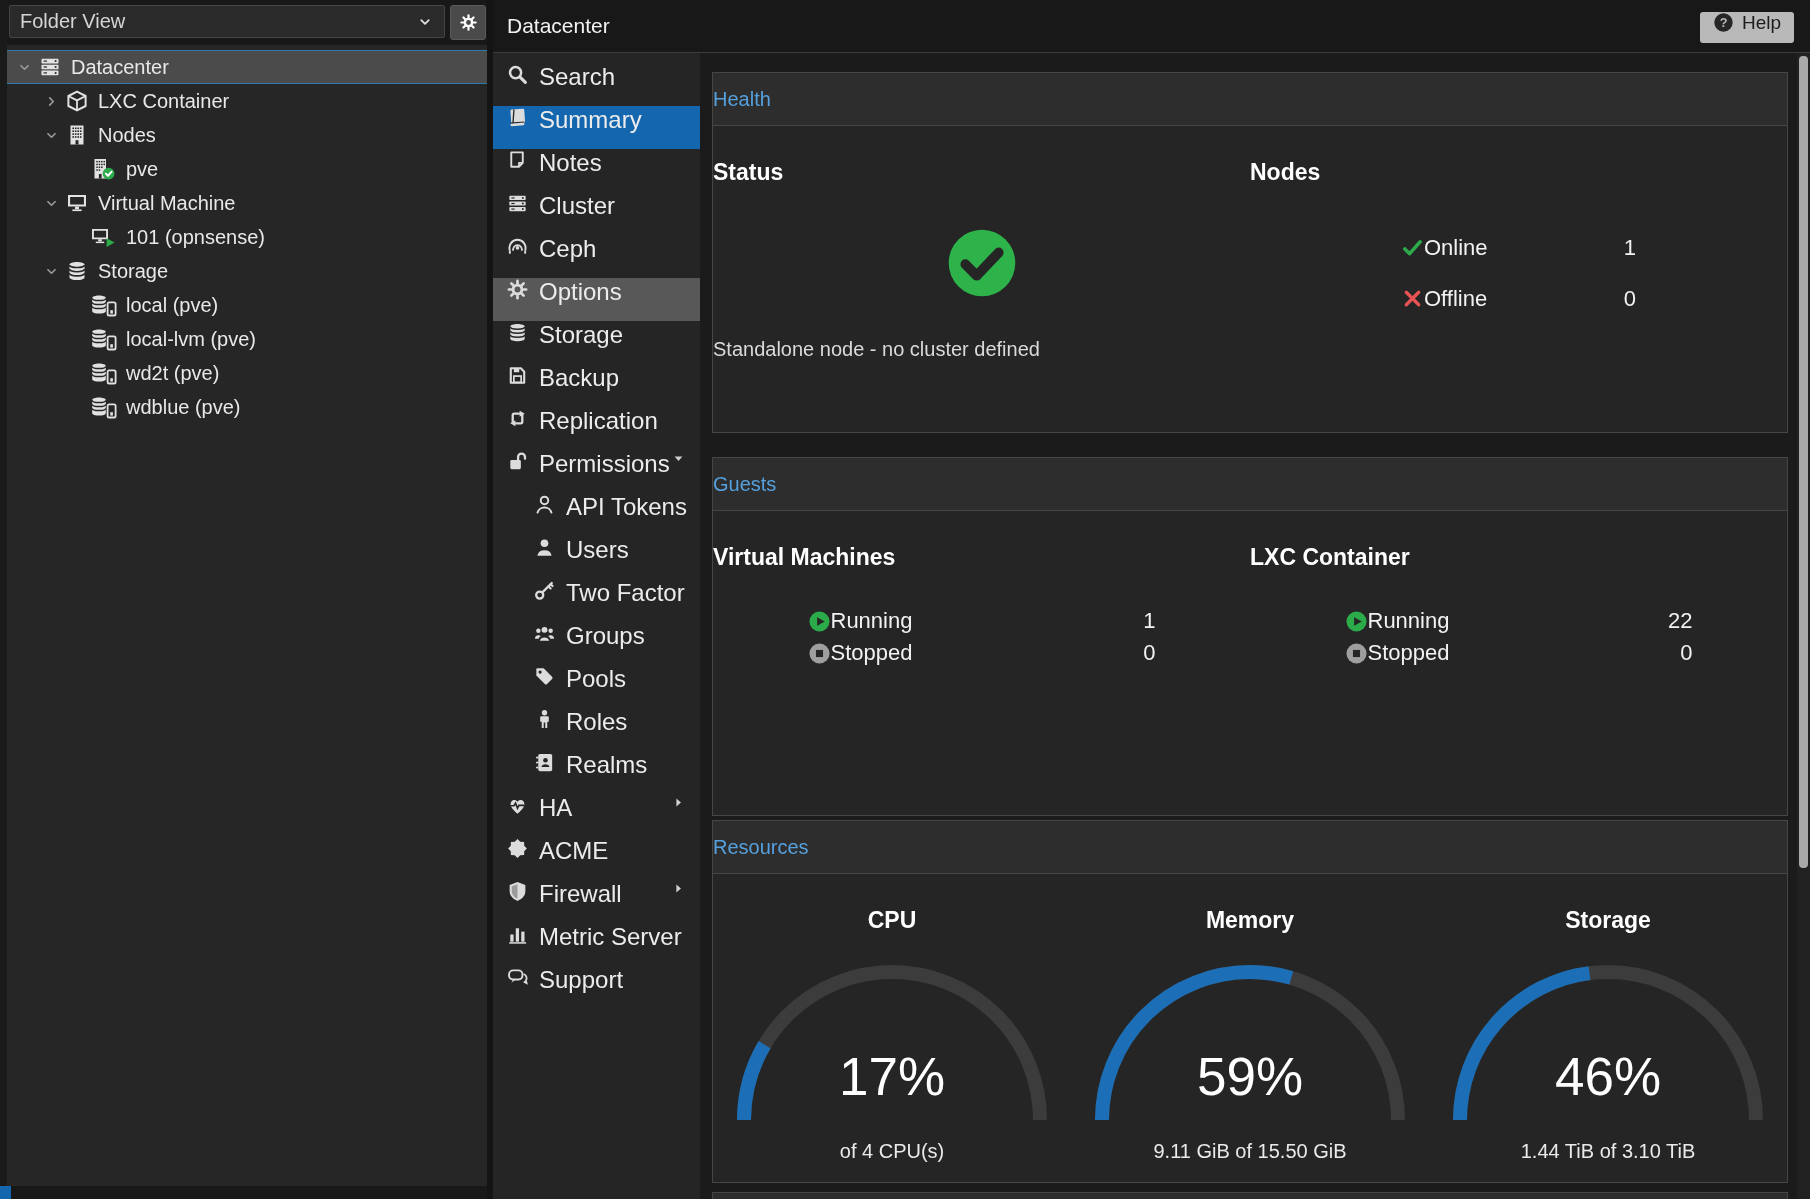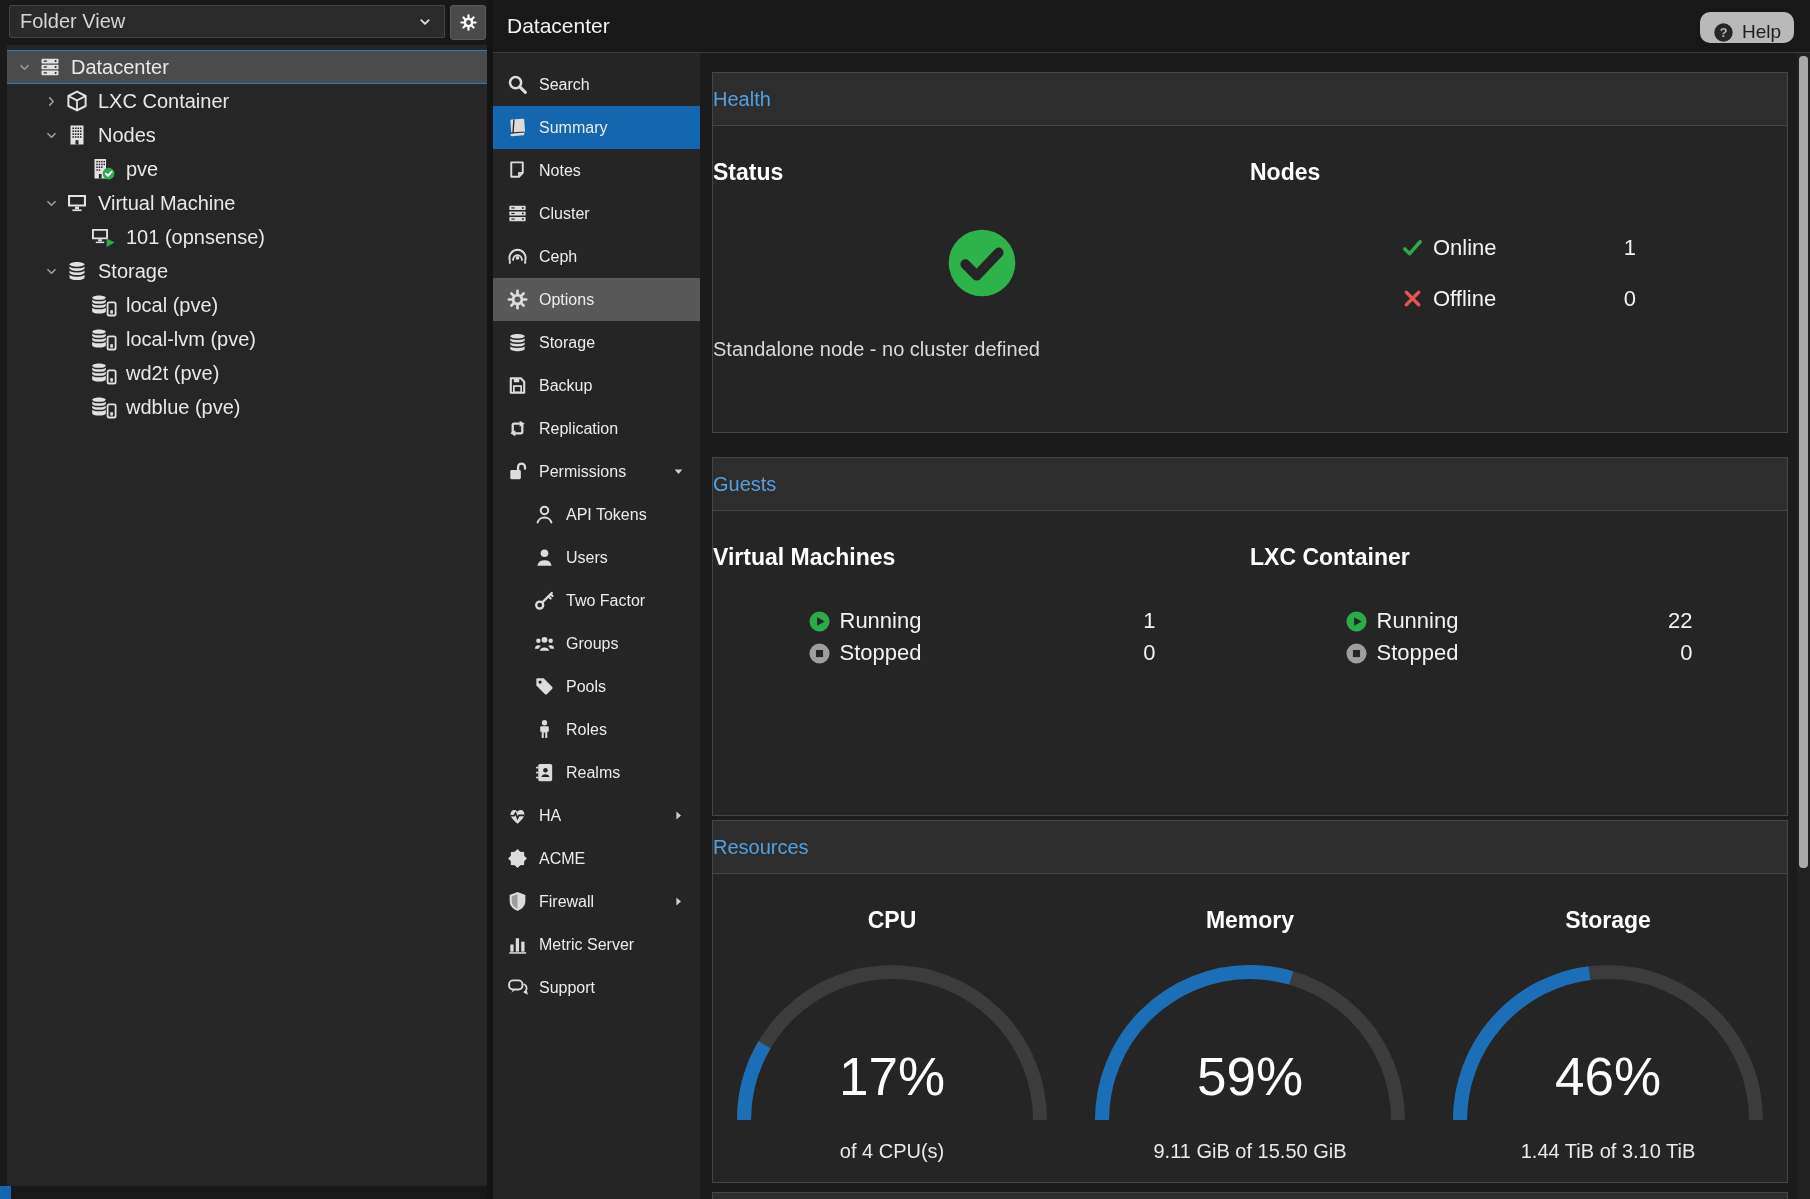--- a/index.html
+++ b/index.html
@@ -9,40 +9,40 @@
   .ic{color:#dcdcdc;}
 
   
   .folder-select{position:absolute;left:9px;top:5px;width:436px;height:33px;background:#2a2a2a;
       border:1px solid #454545;border-radius:2px;display:flex;align-items:center;
       justify-content:space-between;padding:0 10px;box-sizing:border-box;font-size:20px;color:#d5d5d5;}
   .gear-btn{position:absolute;left:450px;top:5px;width:34px;height:33px;background:#4a4a4a;
       border:1px solid #5a5a5a;border-radius:3px;display:flex;align-items:center;justify-content:center;}
   .rp-title{position:absolute;left:507px;top:0;height:52px;line-height:52px;font-size:21px;color:#f2f2f2;}
   .help-btn{position:absolute;right:16px;top:12px;height:31px;padding:0 13px;background:#b9b9b9;
-      border-radius:10px;display:flex;align-items:flex-end;gap:8px;color:#1d1d1d;font-size:19px;}
+      border-radius:3px;display:flex;align-items:flex-start;gap:8px;color:#1d1d1d;font-size:19px;}
   .hline{position:absolute;left:488px;right:0;top:52px;height:1px;background:#3c3c3c;}
 
   
   .side-strip{position:absolute;left:0;top:0;width:7px;bottom:0;background:#1a1a1a;}
   .splitter{position:absolute;left:487px;top:0;width:6px;bottom:0;background:#141414;}
   .sidebar{position:absolute;left:7px;top:45px;width:480px;bottom:13px;background:#262626;padding-top:5px;box-sizing:border-box;}
   .trow{height:34px;display:flex;align-items:center;font-size:20px;color:#e8e8e8;box-sizing:border-box;}
   .trow.selected{background:#4b4b4b;border-top:1px solid #2e79ae;border-bottom:1px solid #2e79ae;}
   .exp{width:17px;height:17px;margin-right:5px;color:#9a9a9a;flex:none;}
   .tico{width:24px;height:24px;margin-right:9px;color:#e2e2e2;flex:none;}
   .tico.wide{width:28px;}
   .lv0{padding-left:9px;}
   .lv1{padding-left:36px;}
   .lv2{padding-left:82px;}
   .corner-blue{position:absolute;left:0;bottom:0;width:11px;height:13px;background:#1467af;}
 
   
   .nav{position:absolute;left:493px;top:53px;width:207px;bottom:0;background:#252525;padding-top:10px;box-sizing:border-box;}
-  .nrow{height:43px;display:flex;align-items:center;padding-left:13px;font-size:16px;color:#ececec;position:relative;}
+  .nrow{height:43px;display:flex;padding-left:13px;font-size:24px;color:#ececec;position:relative;}
   .nrow .nico{width:23px;height:23px;margin-right:10px;color:#dcdcdc;flex:none;}
   .nrow.sub{padding-left:40px;}
   .nrow.active{background:#1467af;}
   .nrow.hover{background:#585858;}
   .caret{position:absolute;right:13px;width:17px;height:17px;color:#cfcfcf;}
 
   
   .content{position:absolute;left:700px;top:53px;right:13px;bottom:0;background:#1b1b1b;overflow:hidden;}
   .scrollbar{position:absolute;right:0;top:53px;width:13px;bottom:0;background:#212121;}
   .thumb{position:absolute;left:2px;right:2px;top:3px;height:812px;background:#a9a9a9;border-radius:4px;}
@@ -59,21 +59,21 @@
   .col{flex:1;text-align:left;}
   .colh{font-size:23px;font-weight:bold;color:#ffffff;margin:33px 0 0 0;}
   .big-check{width:74px;height:74px;margin:40px auto 0;}
   .status-msg{margin-top:38px;font-size:20px;color:#dadada;}
   .stats{margin:36px auto 0;}
   .stats.nodes-stats{width:235px;}
   .stats.guest-stats{width:348px;margin-top:34px;}
   .srow{display:flex;align-items:center;justify-content:space-between;font-size:22px;color:#f2f2f2;}
   .nodes-stats .srow{height:51px;}
   .guest-stats .srow{height:32px;}
-  .s-l{display:flex;align-items:center;gap:9px;}
+  .s-l{display:flex;align-items:center;}
   .sico{width:23px;height:23px;flex:none;}
   .c-green{color:#2cab4a;} .c-red{color:#e85454;} .c-gray{color:#9e9e9e;}
 
   .gauges{display:flex;}
   .gauge{flex:1;text-align:center;}
   .gbody{position:relative;width:322px;height:166px;margin:28px auto 0;}
   .pct{position:absolute;left:0;right:0;top:84px;font-size:53px;color:#ffffff;}
   .gsub{margin-top:12px;font-size:20px;color:#eaeaea;}
   .arc-track{stroke:#3c3c3c;}
   .arc-fill{stroke:#1c6fb6;}

